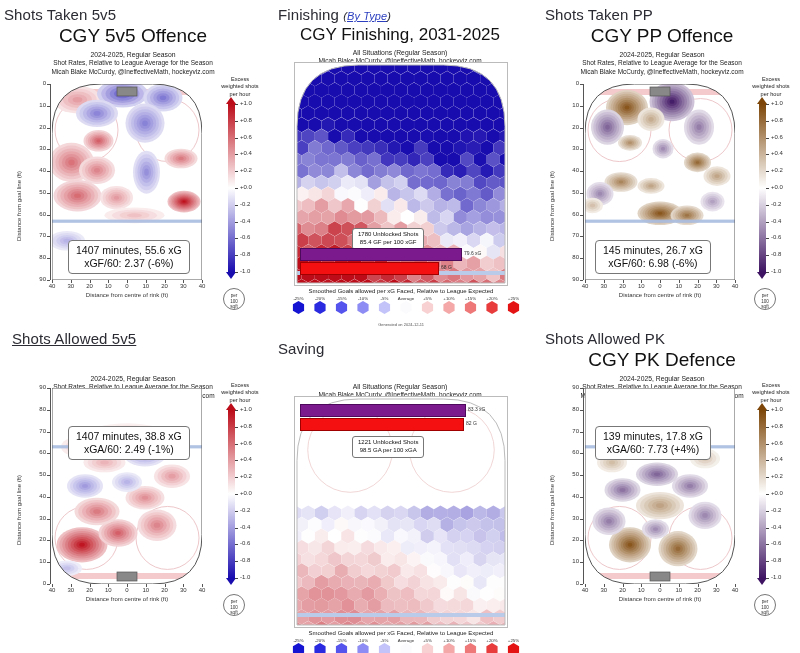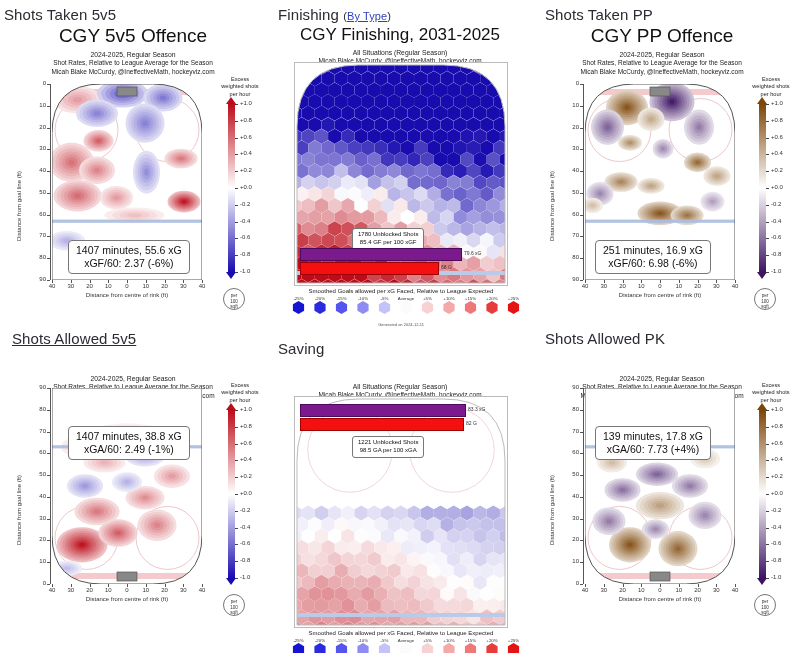--- a/index.html
+++ b/index.html
@@ -1,21 +1,21 @@
 <!DOCTYPE html>
 <html><head>
 <meta charset="utf-8">
 <style>
   html,body{margin:0;padding:0;background:#ffffff;}
   body{width:800px;height:653px;position:relative;font-family:"Liberation Sans",sans-serif;overflow:hidden;}
 
   .panel{position:absolute;}
 
   .sec-label{font-size:15px;color:#2b2b33;font-weight:400;letter-spacing:.1px;}
-  .sec-label .sub{font-size:11px;}
+  .sec-label .sub{font-size:11px;font-style:italic;}
   .sec-label a{color:#2b3fbf;text-decoration:underline;}
 
   .chart-title{text-align:center;font-size:19px;color:#111;font-weight:400;line-height:1.05;}
   .chart-sub{text-align:center;font-size:6.5px;color:#222;line-height:1.35;margin-top:2px;}
   .chart-sub .l1{font-size:6.8px;}
 
   
   .rinkwrap{position:relative;}
   .ylab{position:absolute;font-size:6px;color:#333;transform:rotate(-90deg);transform-origin:left top;white-space:nowrap;}
   .ytick{position:absolute;right:0;font-size:6px;color:#333;text-align:right;white-space:nowrap;}
@@ -902,21 +902,21 @@
       <div class="xtick" style="left: 155.5px; width: 18px; top: 283px;">20</div>
       <div class="axisline" style="left: 164.5px; top: 280px; width: 1px; height: 3px;"></div>
       <div class="xtick" style="left: 174.25px; width: 18px; top: 283px;">30</div>
       <div class="axisline" style="left: 183.25px; top: 280px; width: 1px; height: 3px;"></div>
       <div class="xtick" style="left: 193px; width: 18px; top: 283px;">40</div>
       <div class="axisline" style="left: 202px; top: 280px; width: 1px; height: 3px;"></div>
       <div class="xtick" style="left: 52px; width: 150px; top: 292px;">Distance from centre of rink (ft)</div>
     </div>
 
   <div class="statbox" style="left:62px;top:240px;">
-    <div>251 minutes, 16.9 xG</div>
+    <div>145 minutes, 26.7 xG</div>
     <div>xGF/60: 6.98 (-6%)</div>
   </div>
 
   <div class="cbwrap" id="cb3" style="left: 214px; top: 76px; width: 56px; height: 230px;">
       <div class="cbtitle" style="position: absolute; left: 0px; top: 0px; width: 48px;">
         <div>Excess</div>
         <div>weighted shots</div>
         <div>per hour</div>
       </div>
       <div class="cbbar" style="left: 12px; top: 28px; height: 168px; background: linear-gradient(rgb(125, 70, 8) 0%, rgb(138, 89, 33) 5%, rgb(151, 107, 57) 10%, rgb(164, 126, 82) 15%, rgb(177, 144, 107) 20%, rgb(190, 163, 132) 25%, rgb(203, 181, 156) 30%, rgb(216, 200, 181) 35%, rgb(229, 218, 206) 40%, rgb(242, 237, 230) 45%, rgb(255, 255, 255) 50%, rgb(236, 231, 239) 55%, rgb(216, 208, 224) 60%, rgb(197, 185, 208) 65%, rgb(178, 161, 192) 70%, rgb(159, 138, 177) 75%, rgb(139, 114, 161) 80%, rgb(120, 91, 145) 85%, rgb(101, 67, 129) 90%, rgb(81, 44, 114) 95%, rgb(62, 20, 98) 100%);"></div>
@@ -1433,20 +1433,21 @@
           <div class="legtxt">+25%</div>
           <div class="hex" style="background: rgb(229, 20, 20);"></div>
         </div>
       </div>
 
   </div>
 </div>
 
 <div class="panel" style="left:533px;top:326px;width:267px;height:327px;">
   <div class="sec-label" style="position:absolute;left:12px;top:4px;">Shots Allowed PK</div>
+  <div class="chart-title" style="position:absolute;left:14px;top:24px;width:230px;">CGY PK Defence</div>
   <div class="chart-sub" style="position:absolute;left:14px;top:46px;width:230px;">
     <div class="l1">2024-2025, Regular Season</div>
     <div>Shot Rates, Relative to League Average for the Season</div>
     <div>Micah Blake McCurdy, @IneffectiveMath, hockeyviz.com</div>
   </div>
 
   <div class="rinkwrap" id="rink4" style="left: 0px; top: 0px; width: 268px; height: 240px; position: absolute;">
       <div class="ylab" style="left: 16px; top: 218.8px;">Distance from goal line (ft)</div>
       <div class="axisline" style="left: 50px; top: 62px; width: 1px; height: 196px;"></div>
       <div class="ytick" style="left: 28px; width: 18px; top: 58px;">90</div>

